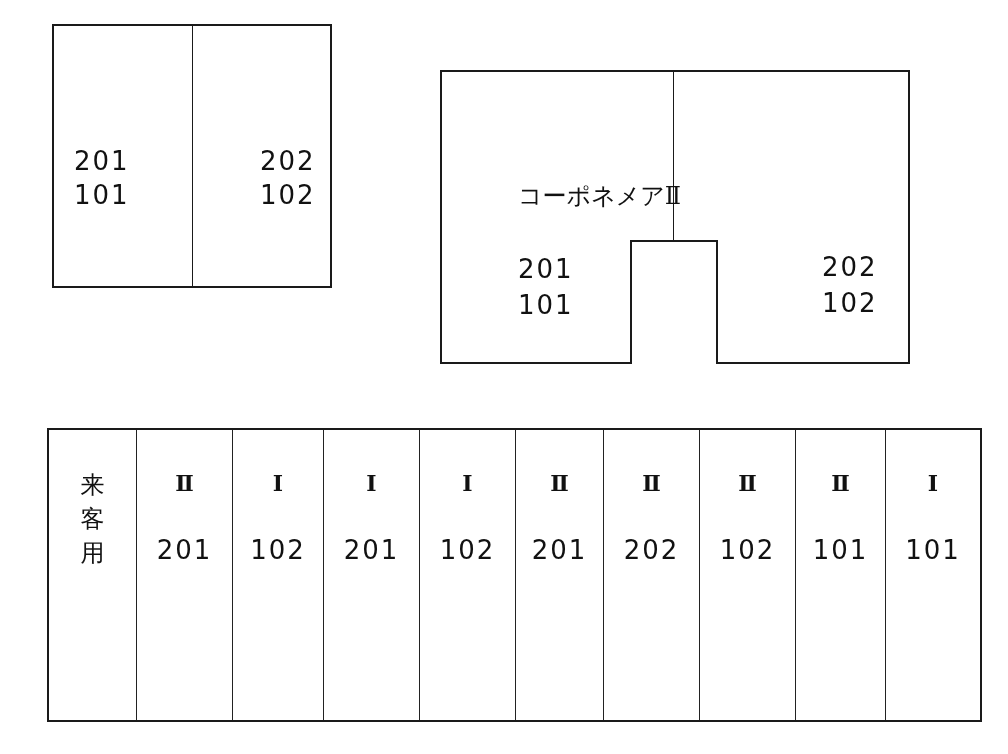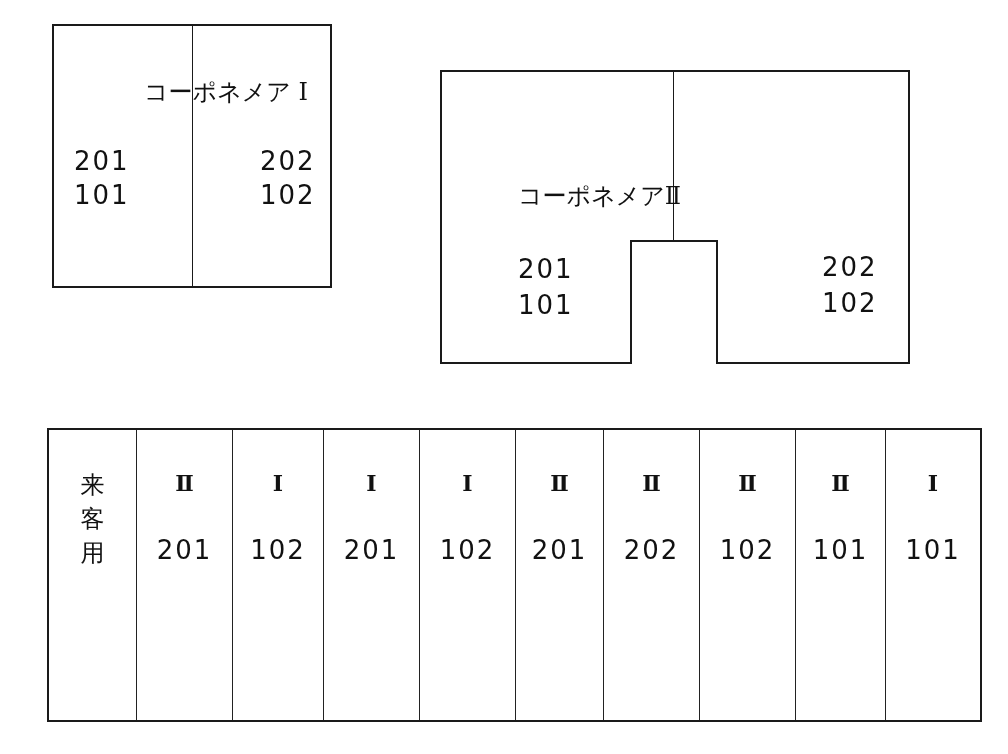--- a/index.html
+++ b/index.html
@@ -13,21 +13,20 @@
   .stall{position:absolute;top:0;bottom:0;box-sizing:border-box;border-right:1px solid #222;}
   .stall .r{position:absolute;top:40px;left:0;right:0;text-align:center;}
   .stall .n{position:absolute;top:105px;left:0;right:0;text-align:center;font-size:26px;letter-spacing:2px;}
   .guest{position:absolute;top:38px;left:0;right:0;text-align:center;font-family:"DejaVu Serif",serif;font-size:24px;line-height:34px;}
 </style>
 </head>
 <body>
 
 <div class="box" style="left:52px;top:24px;width:280px;height:264px;">
   <div class="vline" style="left:138px;top:0;bottom:0;"></div>
-  <div class="txt bname" style="left:90px;top:50px;">コーポネメア Ⅰ</div>
   <div class="txt num" style="left:20px;top:118px;">201</div>
   <div class="txt num" style="left:20px;top:152px;">101</div>
   <div class="txt num" style="left:206px;top:118px;">202</div>
   <div class="txt num" style="left:206px;top:152px;">102</div>
 </div>
 
 <div class="box" style="left:440px;top:70px;width:470px;height:294px;">
   <div class="vline" style="left:231px;top:0;height:170px;"></div>
   <div class="box" style="left:188px;top:168px;width:88px;height:124px;border-bottom:none;"></div>
   <div class="txt bname" style="left:76px;top:108px;text-align:right;">コーポネメアⅡ</div>

